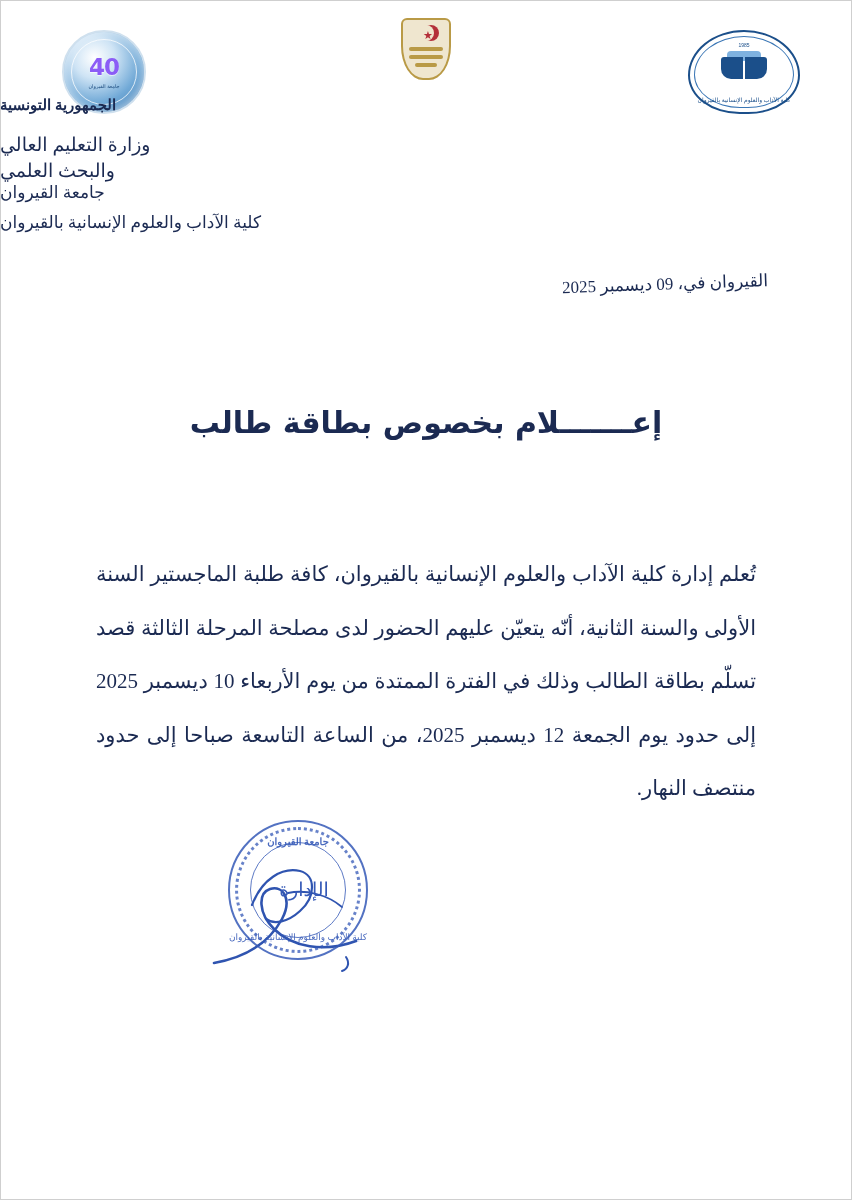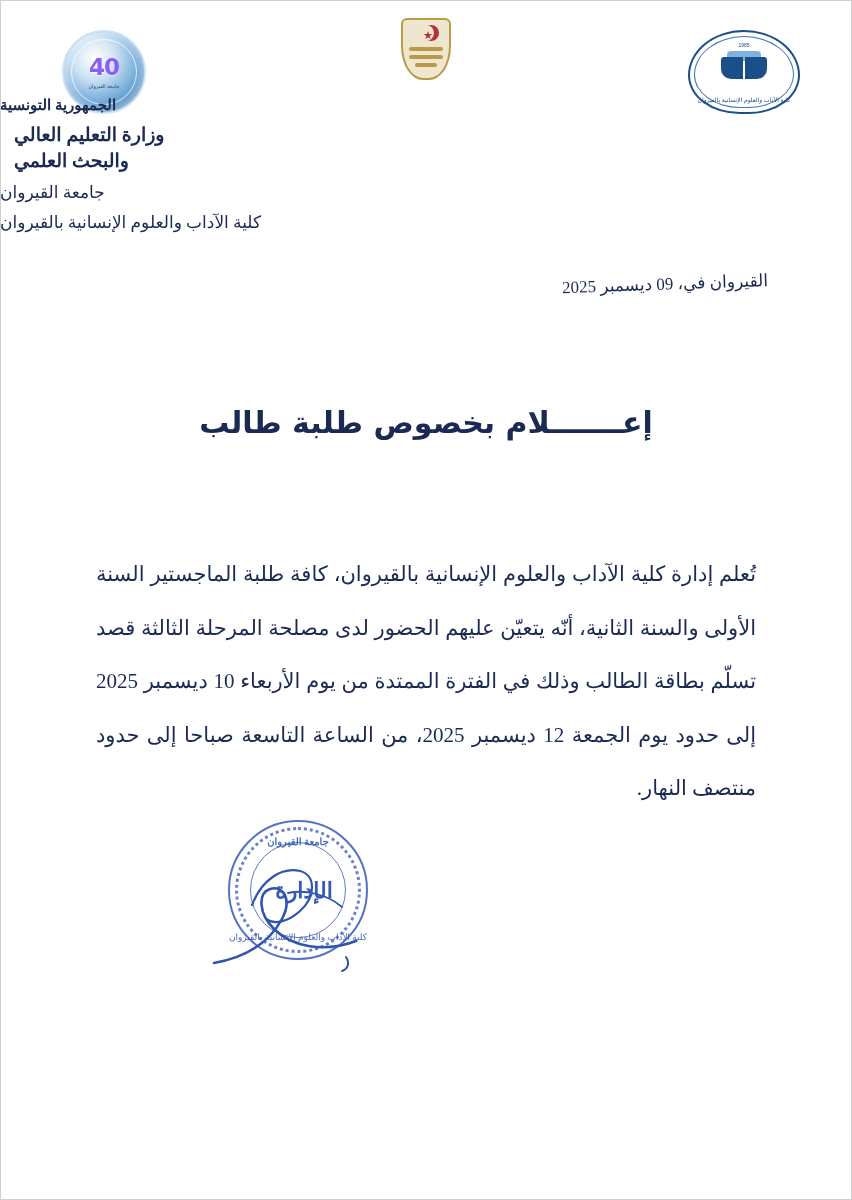--- a/index.html
+++ b/index.html
@@ -176,25 +176,24 @@
     left: 0; right: 0;
     text-align: left;
   }
   .hdr-republic {
     top: 96px;
     font-size: 15px;
     font-weight: bold;
     letter-spacing: .5px;
   }
   .hdr-ministry {
-    top: 122px;
+    top: 132px;
     font-size: 19px;
-    font-weight: bold;
+    font-weight: normal;
     line-height: 1.35;
-    padding-left: 14px;
   }
   .hdr-univ {
     top: 182px;
     font-size: 17px;
   }
   .hdr-faculty {
     top: 212px;
     font-size: 17px;
   }
 
@@ -278,22 +277,22 @@
     bottom: 18px;
     text-align: center;
     font-size: 9px;
     opacity: .9;
   }
   .stamp .center-text {
     position: absolute;
     left: 0; right: 0;
     top: 58px;
     text-align: center;
-    font-size: 22px;
-    font-weight: bold;
+    font-size: 19px;
+    font-weight: normal;
     letter-spacing: 1px;
     margin-left: 12px;
   }
   .signature {
     position: absolute;
     left: 196px;
     top: 845px;
     width: 220px;
     height: 145px;
     pointer-events: none;
@@ -336,21 +335,21 @@
     <div class="txt-bottom">كلية الآداب والعلوم الإنسانية بالقيروان</div>
   </div>
 
   <div class="hdr hdr-republic">الجمهورية التونسية</div>
   <div class="hdr hdr-ministry">وزارة التعليم العالي<br>والبحث العلمي</div>
   <div class="hdr hdr-univ">جامعة القيروان</div>
   <div class="hdr hdr-faculty">كلية الآداب والعلوم الإنسانية بالقيروان</div>
 
   <div class="dateline">القيروان في، 09 ديسمبر 2025</div>
 
-  <div class="doc-title">إعـــــــلام بخصوص طلبة طالب</div>
+  <div class="doc-title">إعـــــــلام بخصوص بطاقة طالب</div>
 
   <div class="body-text">تُعلم إدارة كلية الآداب والعلوم الإنسانية بالقيروان، كافة طلبة الماجستير السنة الأولى والسنة الثانية، أنّه يتعيّن عليهم الحضور لدى مصلحة المرحلة الثالثة قصد تسلّم بطاقة الطالب وذلك في الفترة الممتدة من يوم الأربعاء 10 ديسمبر 2025 إلى حدود يوم الجمعة 12 ديسمبر 2025، من الساعة التاسعة صباحا إلى حدود منتصف النهار.</div>
 
   <svg class="signature" viewBox="0 0 220 145">
     <path d="M18 118 C 52 112, 74 96, 86 74 C 96 55, 88 40, 74 44 C 62 48, 62 68, 78 84 C 96 102, 128 108, 160 96" fill="none" stroke="#2f54b0" stroke-width="2.6" stroke-linecap="round"></path>
     <path d="M56 60 C 66 34, 86 22, 104 26 C 120 30, 120 52, 104 66 C 92 77, 78 80, 70 74" fill="none" stroke="#2f54b0" stroke-width="2.2" stroke-linecap="round"></path>
     <path d="M92 48 C 110 44, 132 50, 146 62" fill="none" stroke="#2f54b0" stroke-width="1.8" stroke-linecap="round"></path>
     <path d="M150 112 C 154 118, 152 124, 146 126" fill="none" stroke="#2f54b0" stroke-width="2" stroke-linecap="round"></path>
   </svg>
 

